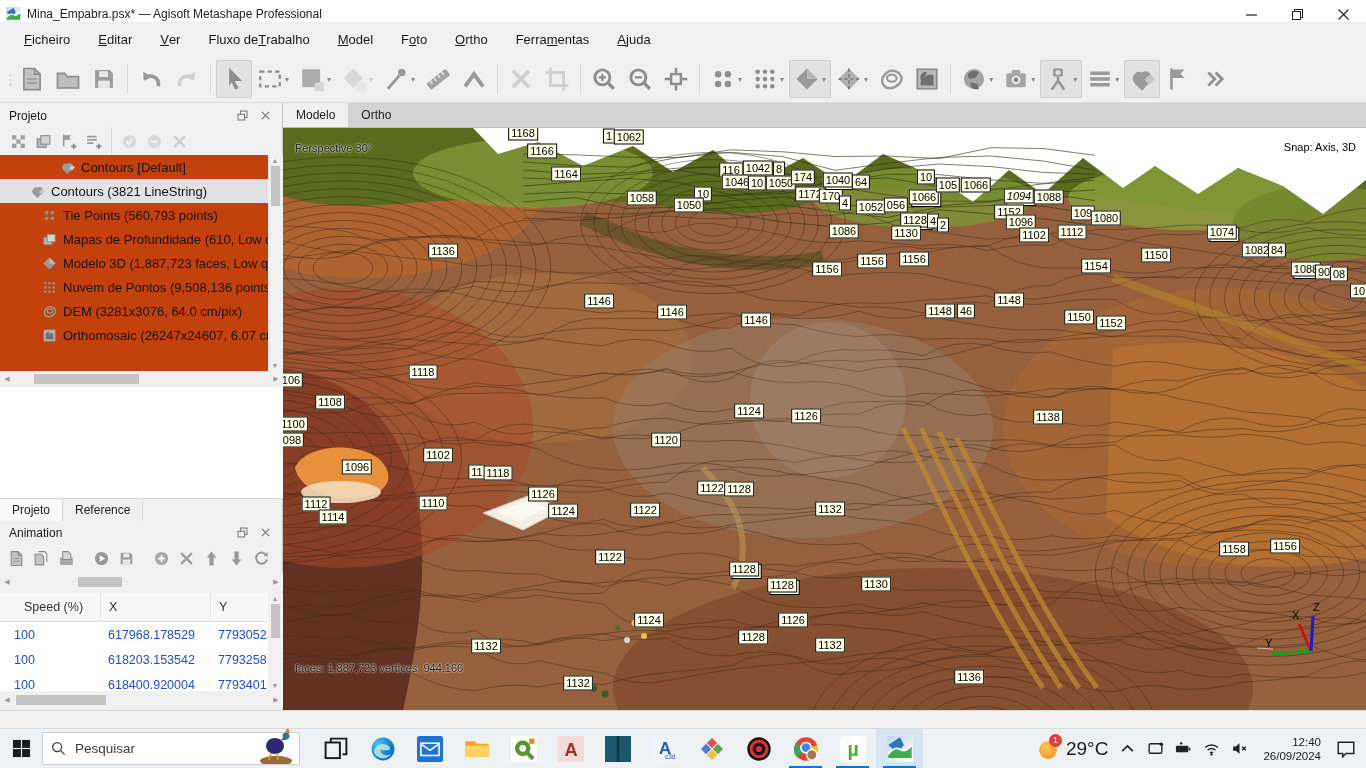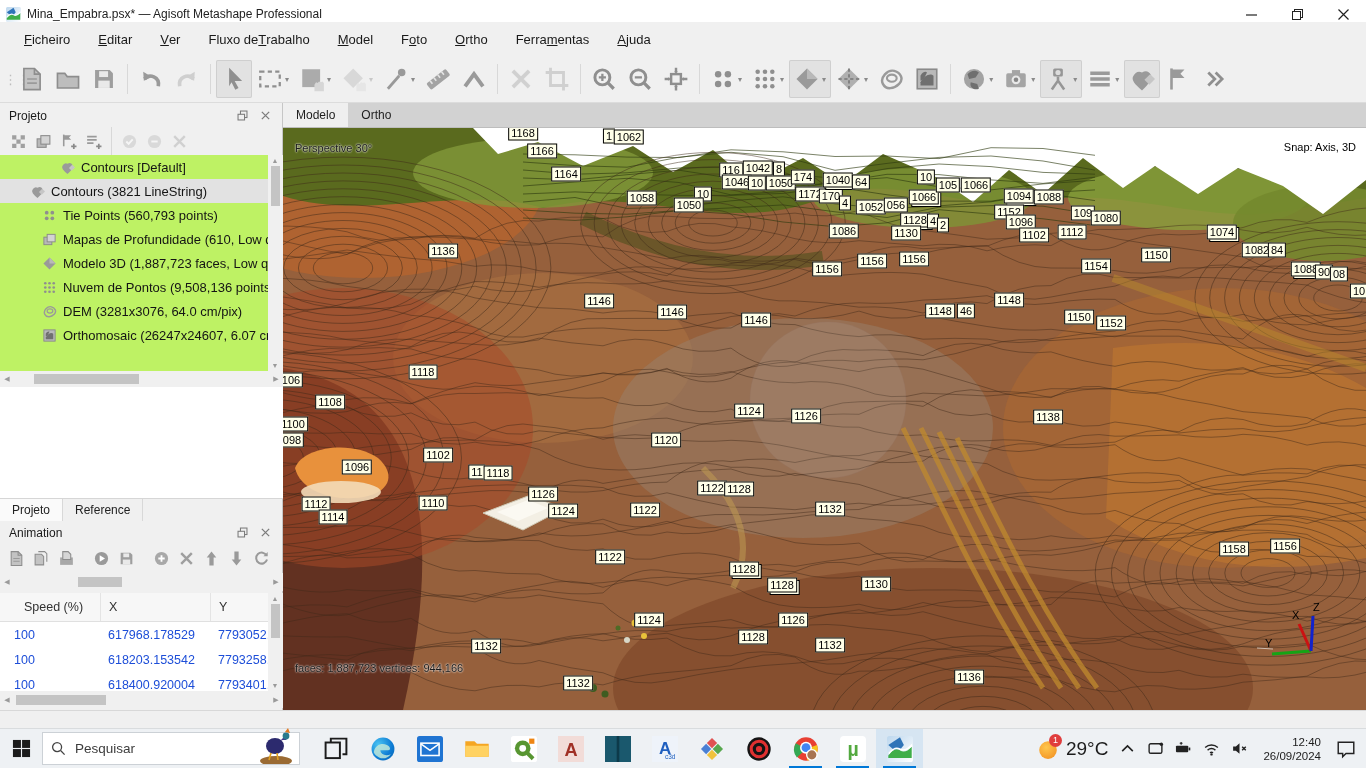--- a/index.html
+++ b/index.html
@@ -34,21 +34,21 @@
 
   
   #leftdock{left:0;top:103px;width:283px;height:607px;background:#f0f0f0;border-right:1px solid #c6c6c6;box-sizing:border-box}
   .phead{position:absolute;left:0;width:283px;height:25px;display:flex;align-items:center;padding:0 9px;box-sizing:border-box;font-size:12px;color:#1a1a1a}
   .phead .sp{flex:1}
   .pico{width:17px;height:15px;display:flex;align-items:center;justify-content:center;margin-left:6px}
   .pico svg{width:13px;height:13px}
   #ptbar{position:absolute;left:0;top:25px;width:283px;height:27px;display:flex;align-items:center;padding-left:6px;box-sizing:border-box}
   #ptbar .tbtn,#atbar .tbtn{height:24px;padding:0 4px}
   #ptbar .ic,#atbar .ic{width:17px;height:17px}
-  #ptree{position:absolute;left:0;top:52px;width:268px;height:216px;background:#bef264;overflow:hidden}
+  #ptree{position:absolute;left:0;top:52px;width:268px;height:216px;background:#c2410c;overflow:hidden}
   .trow{height:24px;display:flex;align-items:center;gap:6px;font-size:13px;color:#141414;white-space:nowrap}
   .trow .ic{width:15px;height:15px;flex:0 0 15px}
   .trow.sel{background:#e2e2e2}
   .vsb{position:absolute;background:#f0f0f0}
   .hsb{position:absolute;background:#f0f0f0;display:flex;align-items:center}
   .sbth{background:#c4c4c4}
   .sbarrow{color:#9a9a9a;font-size:7px;width:14px;text-align:center}
   #treewhite{position:absolute;left:0;top:268px;width:283px;height:127px;background:#fff}
   #docktabs{position:absolute;left:0;top:395px;width:283px;height:22px;display:flex;border-top:1px solid #d6d6d6}
   .dtab{height:22px;padding:0 12px;font-size:12px;display:flex;align-items:center;background:#f0f0f0;border-right:1px solid #d8d8d8;color:#222}
@@ -953,21 +953,21 @@
       <div class="vlabel" style="left: 613px; top: 77px;">056</div>
       <div class="vlabel" style="left: 561px; top: 103px;">1086</div>
       <div class="vlabel stk" style="left: 632px; top: 92px;">1128</div>
       <div class="vlabel" style="left: 650px; top: 93px;">4</div>
       <div class="vlabel" style="left: 623px; top: 105px;">1130</div>
       <div class="vlabel" style="left: 660px; top: 97px;">2</div>
       <div class="vlabel stk" style="left: 641px; top: 69px;">1066</div>
       <div class="vlabel" style="left: 665px; top: 57px;">105</div>
       <div class="vlabel" style="left: 693px; top: 57px;">1066</div>
       <div class="vlabel" style="left: 643px; top: 49px;">10</div>
-      <div class="vlabel stk" style="left: 736px; top: 68px;">1094</div>
+      <div class="vlabel stk" style="left: 736px; top: 68px; font-style: italic;">1094</div>
       <div class="vlabel" style="left: 766px; top: 69px;">1088</div>
       <div class="vlabel" style="left: 726px; top: 84px;">1152</div>
       <div class="vlabel" style="left: 738px; top: 94px;">1096</div>
       <div class="vlabel" style="left: 751px; top: 107px;">1102</div>
       <div class="vlabel" style="left: 800px; top: 85px;">109</div>
       <div class="vlabel" style="left: 823px; top: 90px;">1080</div>
       <div class="vlabel" style="left: 789px; top: 104px;">1112</div>
       <div class="vlabel" style="left: 873px; top: 127px;">1150</div>
       <div class="vlabel" style="left: 813px; top: 138px;">1154</div>
       <div class="vlabel stk" style="left: 939px; top: 104px;">1074</div>

